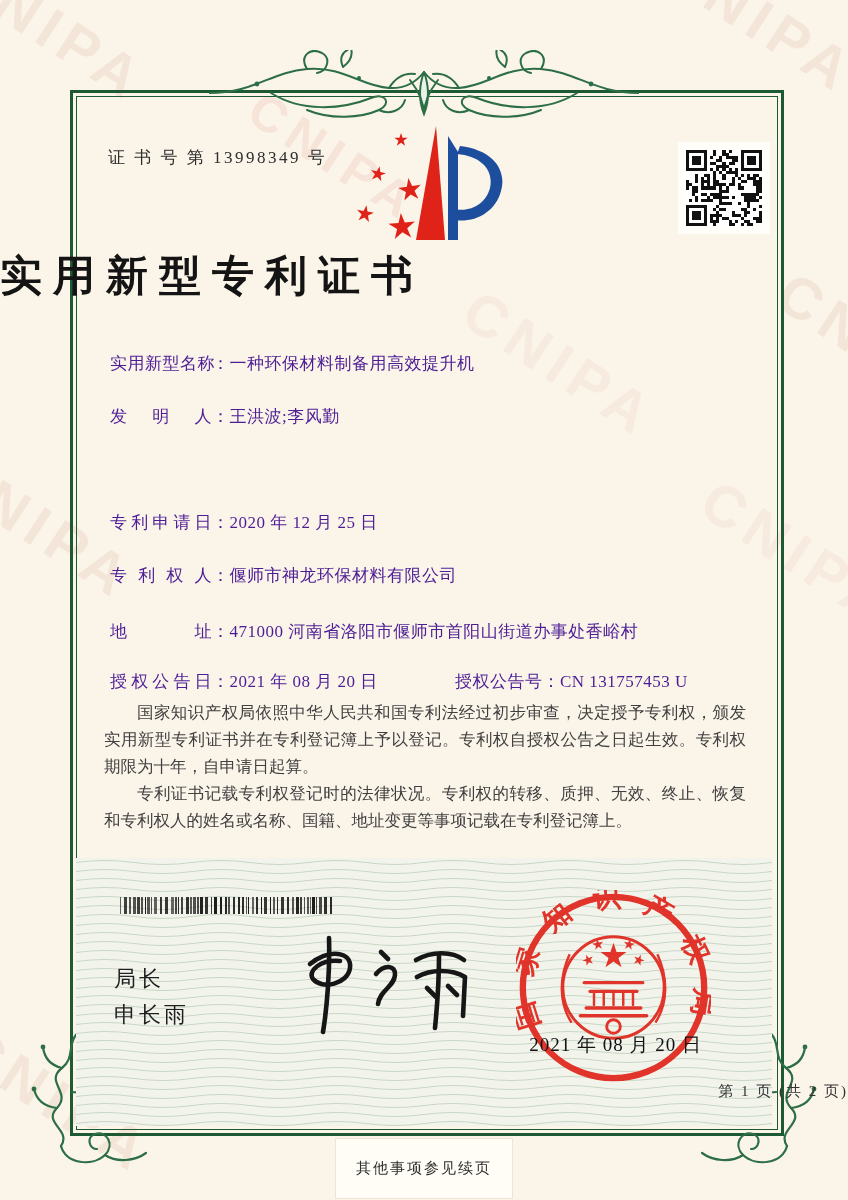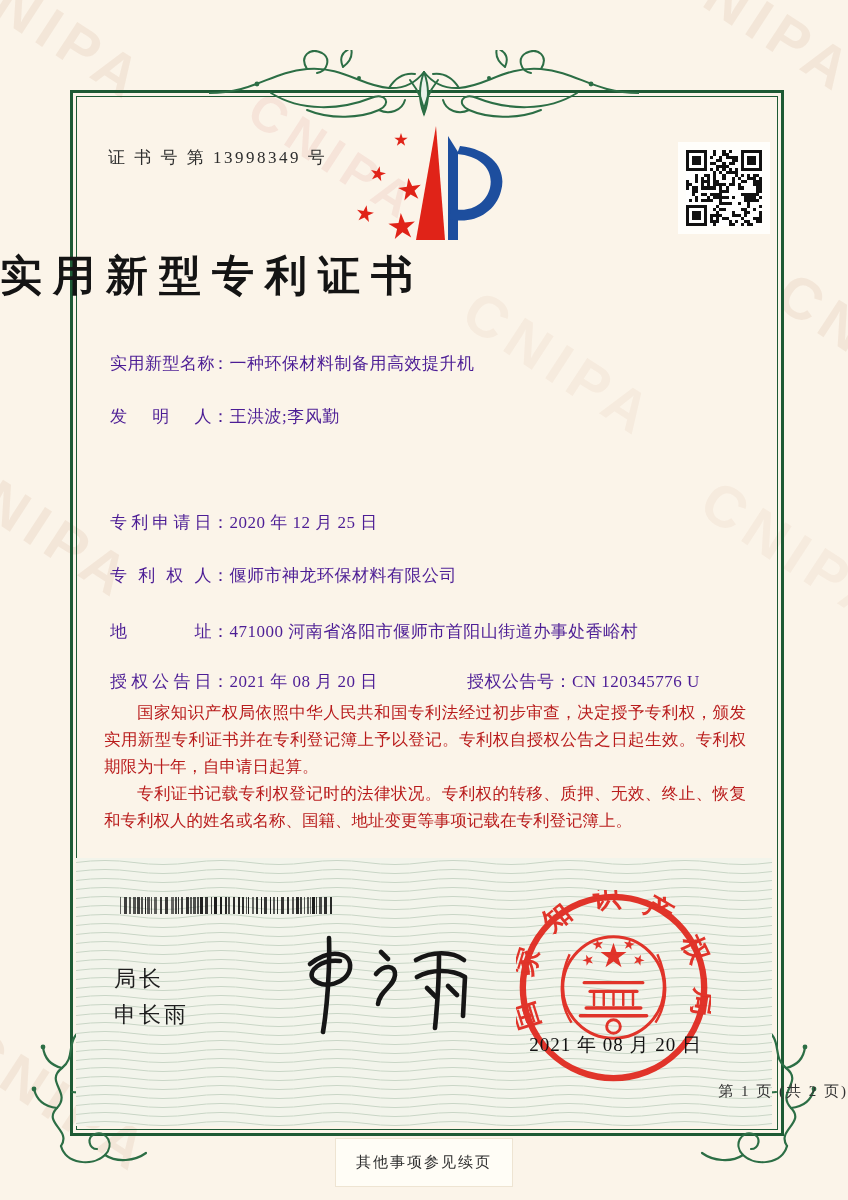--- a/index.html
+++ b/index.html
@@ -52,25 +52,25 @@
   }
   
   .field-row{position:absolute;left:110px;z-index:3;font-size:17px;color:#4c1d95;letter-spacing:0.5px;white-space:nowrap;}
   .f1{top:352px;} .f2{top:405px;} .f3{top:458px;} .f4{top:511px;}
   .f5{top:564px;} .f6{top:593px;margin-top:27px;} .f7{top:670px;}
   .field-label{
     display:inline-block;width:102px;text-align:justify;text-align-last:justify;
     vertical-align:top;
   }
   .pair2{position:absolute;left:345px;top:0;}
-  .f7 .pair2 .field-label{width:auto;text-align-last:auto;margin-left:12px;}
+  .f7 .pair2 .field-label{width:auto;text-align-last:auto;}
   
   .body-text{
     position:absolute;left:104px;top:700px;width:642px;z-index:3;
-    font-size:16.5px;line-height:1.63;color:#b91c1c;text-align:justify;
+    font-size:16.5px;line-height:1.63;color:#404040;text-align:justify;
   }
   .body-text p{margin:0;text-indent:2em;}
   
   .waveband{position:absolute;left:76px;top:858px;width:696px;height:268px;z-index:2;}
   .barcode{position:absolute;left:120px;top:897px;z-index:3;}
   .director{position:absolute;left:114px;z-index:3;font-size:22px;color:#1f1f1f;
     font-family:"Liberation Sans","DejaVu Sans",sans-serif;letter-spacing:3px;}
   .director-title{top:964px;}
   .director-name{top:1000px;}
   .signature{position:absolute;left:280px;top:930px;z-index:3;}
@@ -78,21 +78,21 @@
   .seal-date{
     position:absolute;left:518px;top:1032px;width:195px;z-index:4;
     text-align:center;font-size:19px;color:#121212;letter-spacing:1px;white-space:nowrap;
   }
   .page-ind{
     position:absolute;left:0;right:0;top:1082px;z-index:3;text-align:right;
     font-size:15px;letter-spacing:2px;color:#333;
   }
   .cont-note{
     position:absolute;left:50%;top:1138px;transform:translateX(-50%);z-index:3;
-    background:#fffdf6;border:1px solid #eee4d2;padding:14px 20px;
+    background:#fffdf6;border:1px solid #eee4d2;padding:20px 20px;
     font-size:15px;letter-spacing:2px;color:#2e2e2e;white-space:nowrap;
   }
 </style>
 </head>
 <body>
 
 <div class="page">
 
   <div class="wm wm1">CNIPA</div>
   <div class="wm wm2 pink">CNIPA</div>
@@ -413,21 +413,21 @@
   </div>
   <div class="field-row f5">
     <span class="field-label">专利权人</span><span>：</span><span>偃师市神龙环保材料有限公司</span>
   </div>
   <div class="field-row f6">
     <span class="field-label">地址</span><span>：</span><span>471000 河南省洛阳市偃师市首阳山街道办事处香峪村</span>
   </div>
   <div class="field-row f7">
     <span class="field-label">授权公告日</span><span>：</span><span>2021 年 08 月 20 日</span>
     <span class="pair2">
-      <span class="field-label">授权公告号</span><span>：</span><span>CN 120345776 U</span>
+      <span class="field-label">授权公告号</span><span>：</span><span>CN 131757453 U</span>
     </span>
   </div>
 
   <div class="body-text">
     <p>国家知识产权局依照中华人民共和国专利法经过初步审查，决定授予专利权，颁发实用新型专利证书并在专利登记簿上予以登记。专利权自授权公告之日起生效。专利权期限为十年，自申请日起算。</p>
     <p>专利证书记载专利权登记时的法律状况。专利权的转移、质押、无效、终止、恢复和专利权人的姓名或名称、国籍、地址变更等事项记载在专利登记簿上。</p>
   </div>
 
   <svg class="barcode" id="barcode" width="215" height="17">
       <rect x="0" y="0" width="1" height="17" fill="#1a1a1a" opacity="0.67"></rect>

